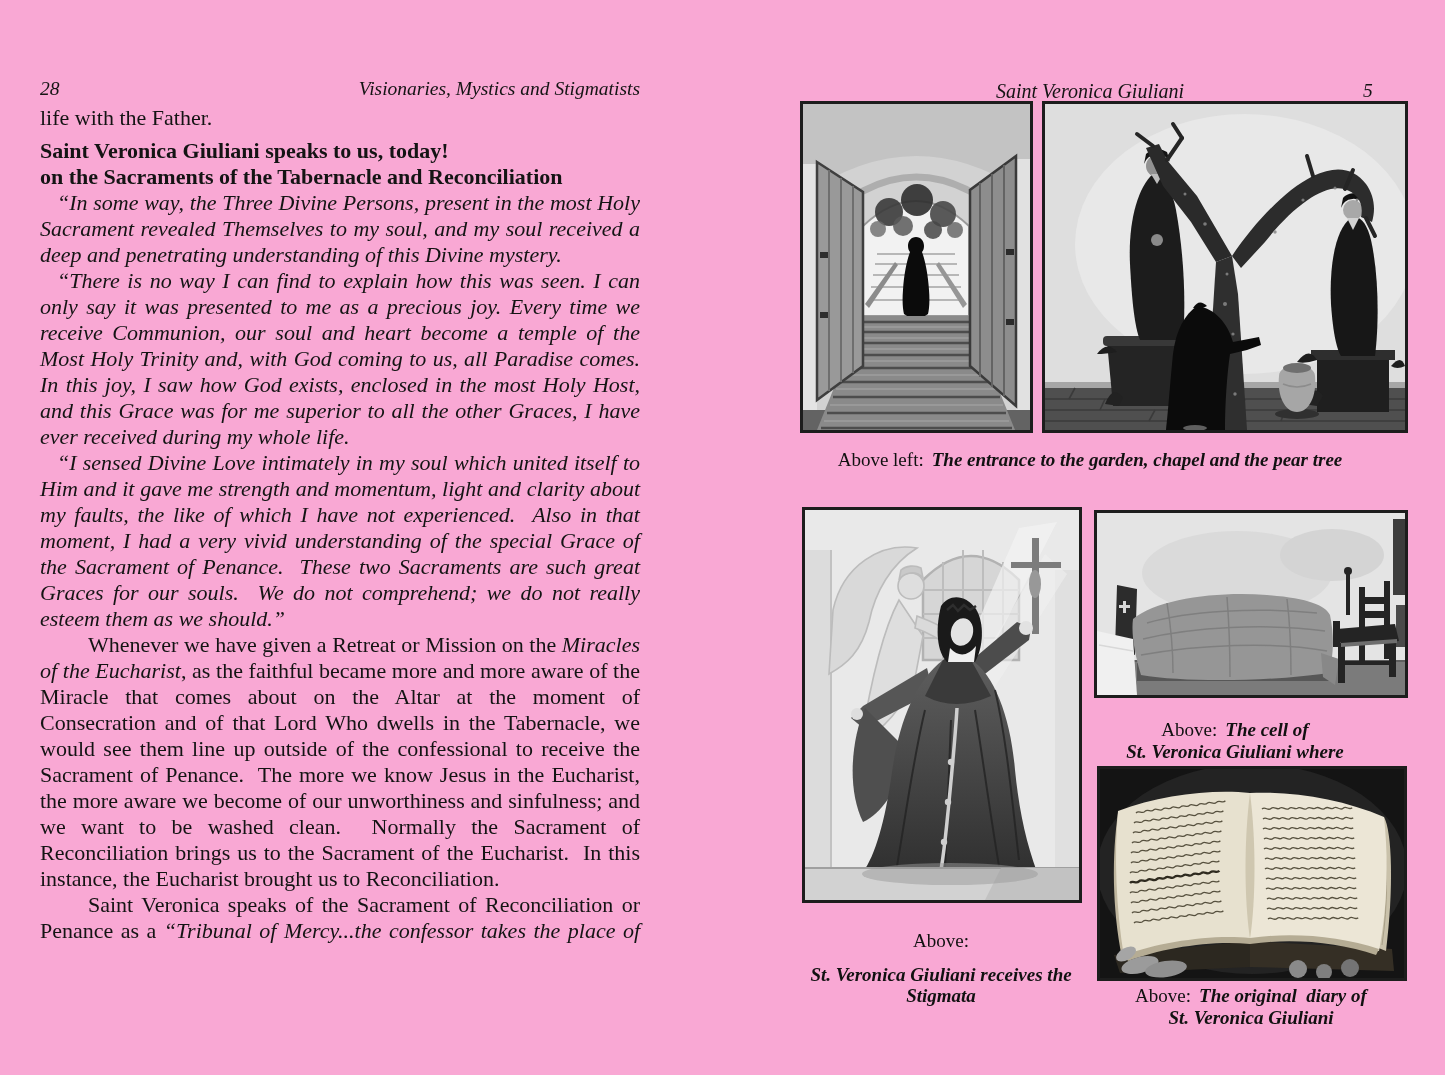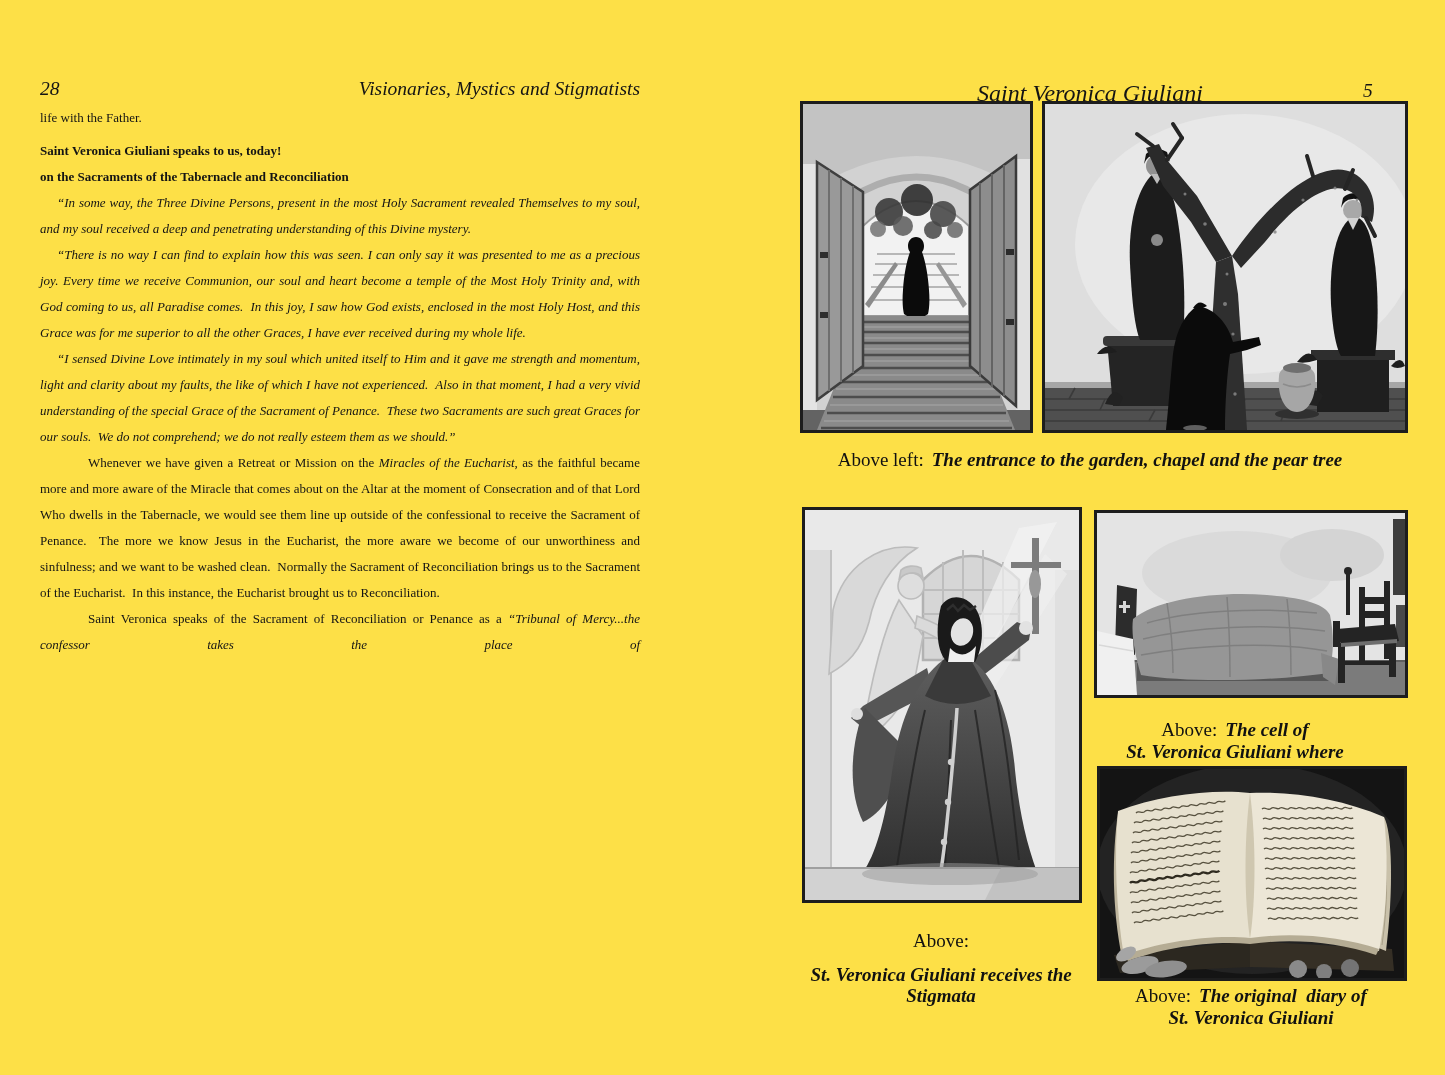--- a/index.html
+++ b/index.html
@@ -1,33 +1,33 @@
 <!DOCTYPE html>
 <html><head>
 <meta charset="utf-8">
 <style>
   html,body { margin:0; padding:0; background:#ffffff; }
   body { width:1445px; height:1075px; font-family:"Liberation Serif", serif; color:#141414; }
-  .spread { position:relative; width:1445px; height:1075px; overflow:hidden; background:#fde047; }
+  .spread { position:relative; width:1445px; height:1075px; overflow:hidden; background:#f9a8d4; }
 
   
   .left-page { position:absolute; left:40px; top:78px; width:600px; }
   .page-head { position:relative; height:27px; font-style:italic; font-size:19.5px; }
   .pgnum { position:absolute; left:0; top:0; }
   .running { position:absolute; left:0; right:0; text-align:right; }
-  .left-page p { margin:0; font-size:13px; line-height:26px; text-align:justify; white-space:pre-wrap; }
+  .left-page p { margin:0; font-size:22px; line-height:26px; text-align:justify; white-space:pre-wrap; }
   .h1 { font-weight:bold; margin-top:7px !important; text-align:right; }
   .h2 { font-weight:bold; margin-left:48px; text-align:left !important; }
   .quote { font-style:italic; margin-left:28px; text-indent:17px; }
   .bp { text-indent:48px; }
   .it { font-style:italic; }
   .jl { text-align-last: justify; }
 
   
-  .rp-head-title { position:absolute; left:790px; top:80px; width:600px; text-align:center; font-style:italic; font-size:24px; }
+  .rp-head-title { position:absolute; left:790px; top:80px; width:600px; text-align:center; font-style:italic; font-size:20px; }
   .rp-head-num { position:absolute; left:1363px; top:80px; font-style:italic; font-size:19.5px; }
 
   .photo { position:absolute; border:3px solid #1d1d1d; background:#d8d8d8; }
   .photo svg { display:block; width:100%; height:100%; }
   .fig-entrance { left:800px; top:101px; width:227px; height:326px; }
   .fig-tree     { left:1042px; top:101px; width:360px; height:326px; }
   .fig-stigmata { left:802px; top:507px; width:274px; height:390px; }
   .fig-cell     { left:1094px; top:510px; width:308px; height:182px; }
   .fig-diary    { left:1097px; top:766px; width:304px; height:209px; }
 

